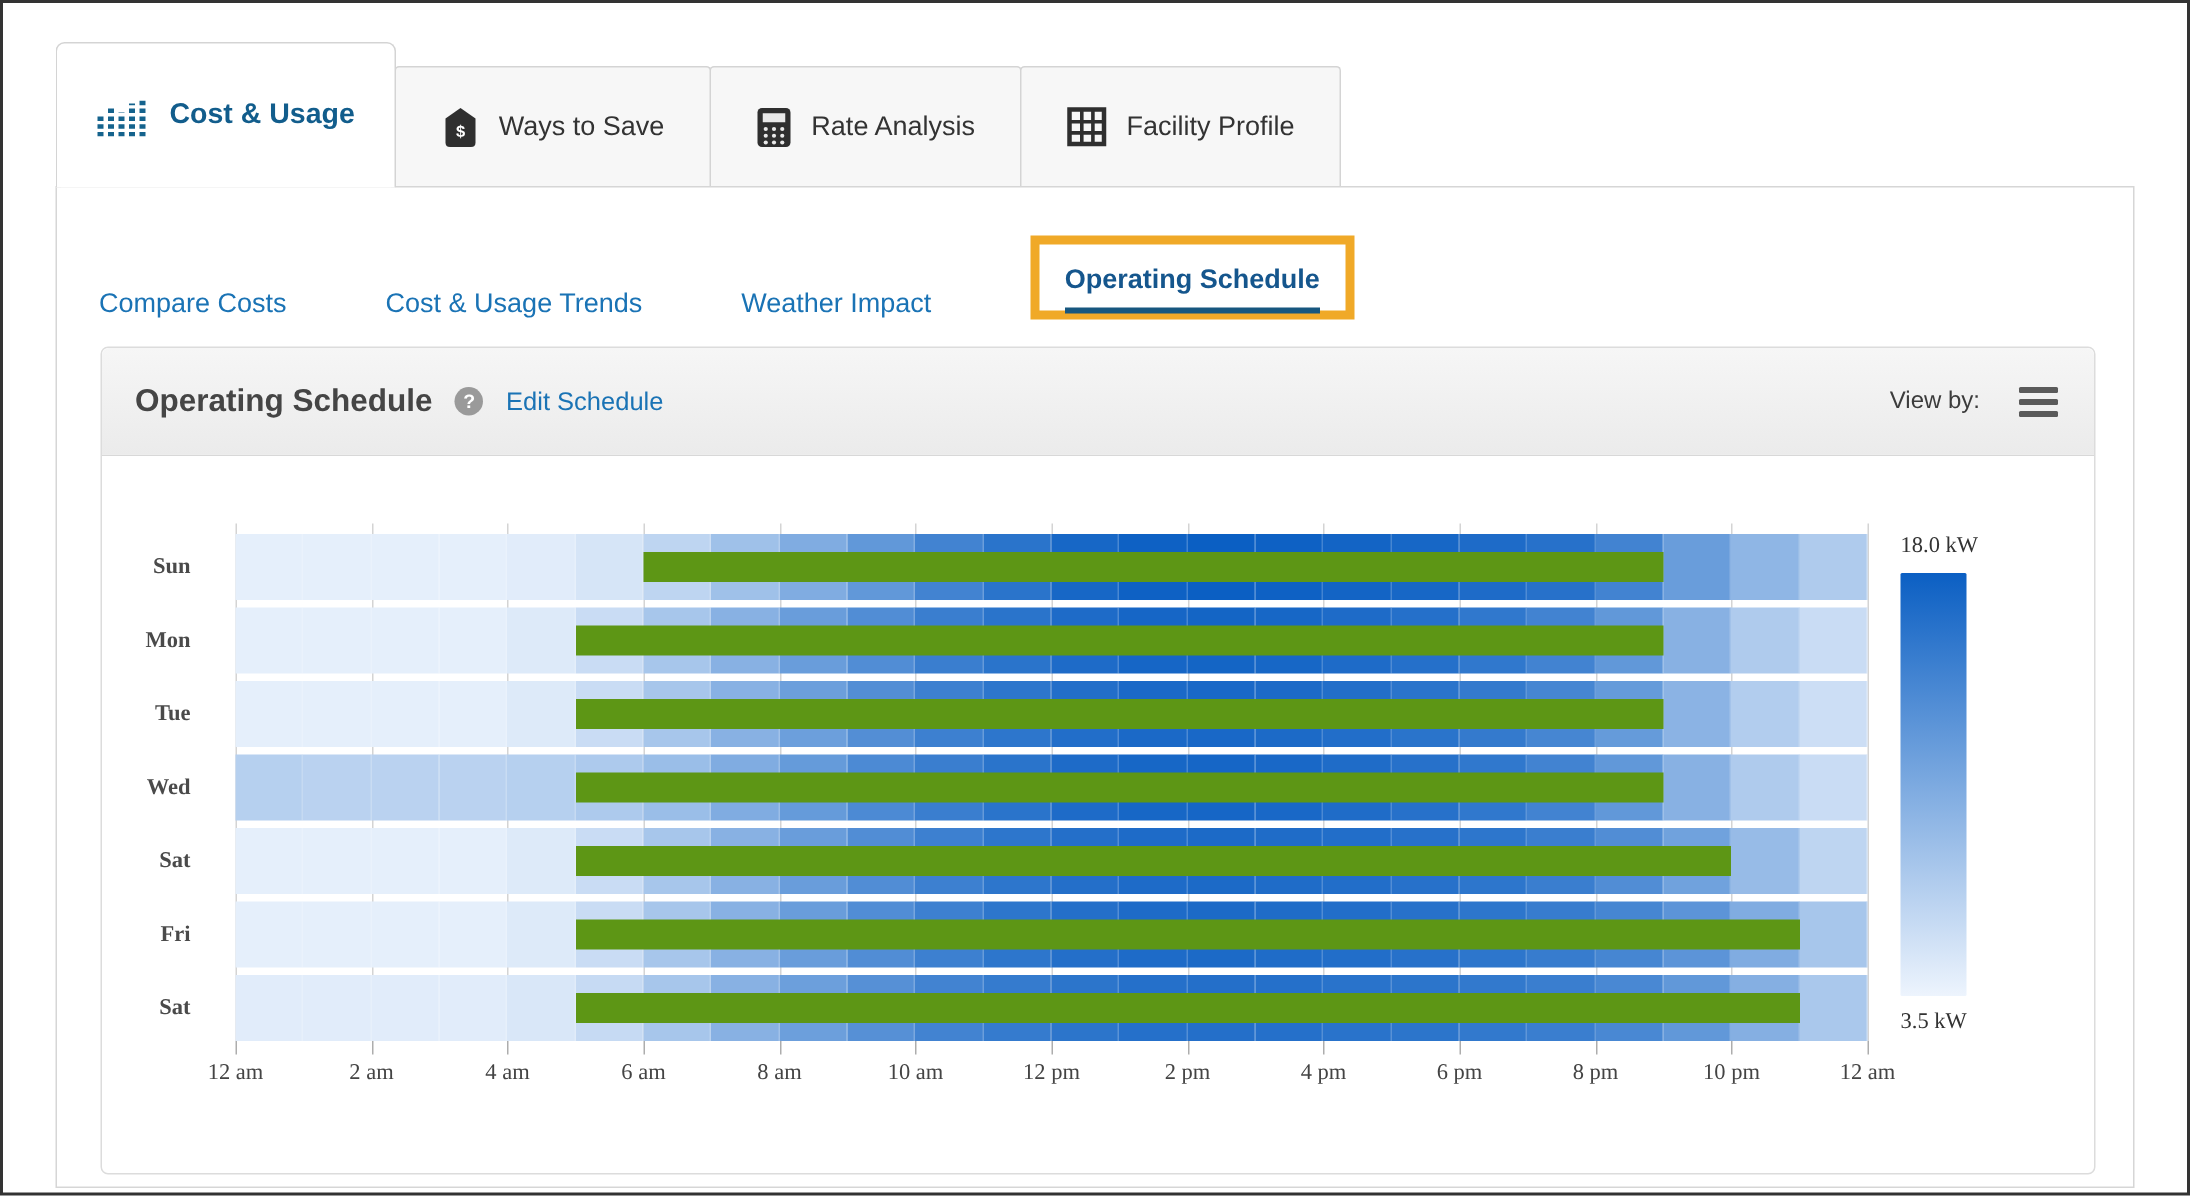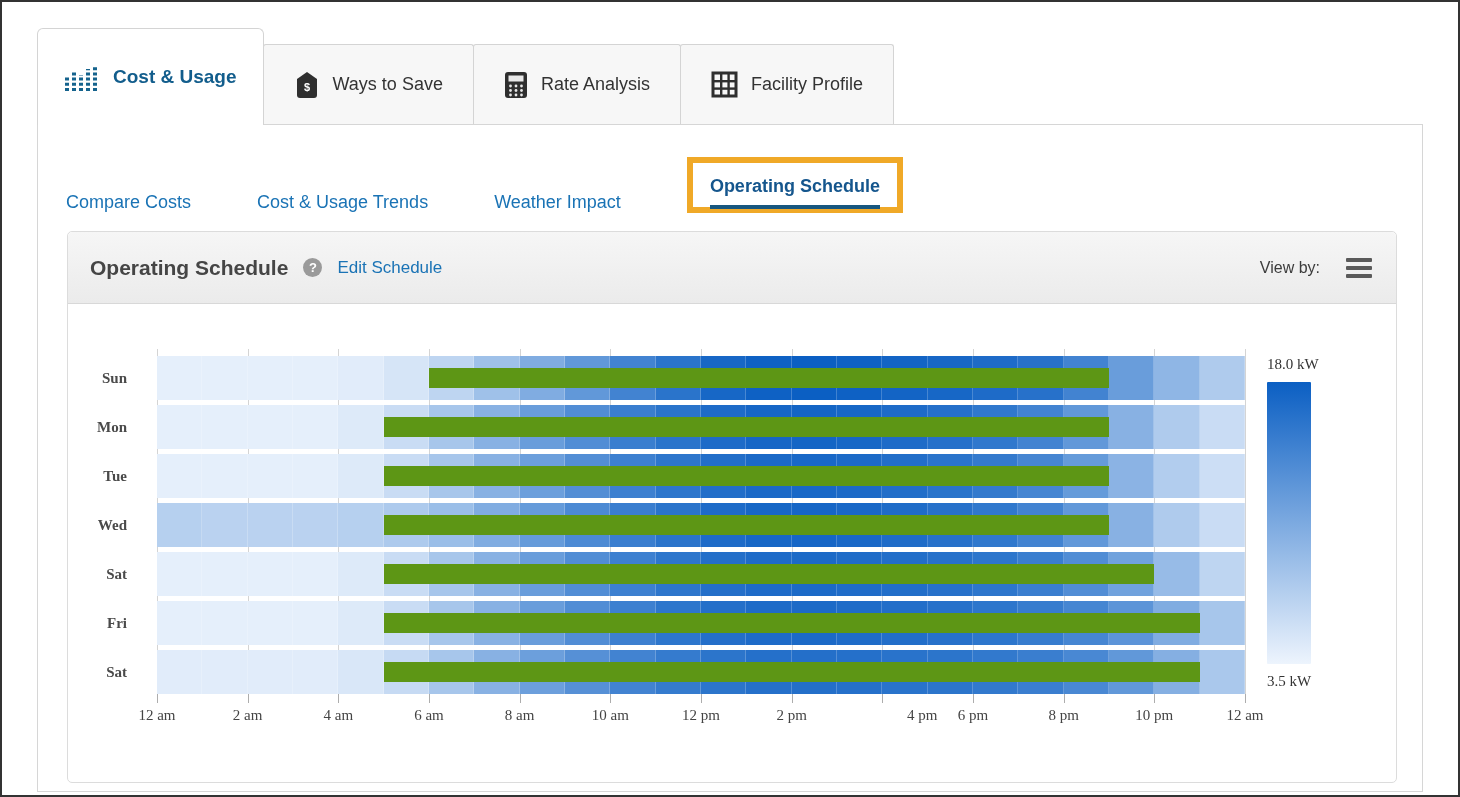--- a/index.html
+++ b/index.html
@@ -477,21 +477,21 @@
                 <div class="xlabel" style="left: 25%;">6 am</div>
                 <div class="xtick" style="left: 33.3333%;"></div>
                 <div class="xlabel" style="left: 33.3333%;">8 am</div>
                 <div class="xtick" style="left: 41.6667%;"></div>
                 <div class="xlabel" style="left: 41.6667%;">10 am</div>
                 <div class="xtick" style="left: 50%;"></div>
                 <div class="xlabel" style="left: 50%;">12 pm</div>
                 <div class="xtick" style="left: 58.3333%;"></div>
                 <div class="xlabel" style="left: 58.3333%;">2 pm</div>
                 <div class="xtick" style="left: 66.6667%;"></div>
-                <div class="xlabel" style="left: 66.6667%; margin-left: 40px;">4 pm</div>
+                <div class="xlabel" style="left: 66.6667%;">4 pm</div>
                 <div class="xtick" style="left: 75%;"></div>
                 <div class="xlabel" style="left: 75%;">6 pm</div>
                 <div class="xtick" style="left: 83.3333%;"></div>
                 <div class="xlabel" style="left: 83.3333%;">8 pm</div>
                 <div class="xtick" style="left: 91.6667%;"></div>
                 <div class="xlabel" style="left: 91.6667%;">10 pm</div>
                 <div class="xtick" style="left: 100%;"></div>
                 <div class="xlabel" style="left: 100%;">12 am</div>
               </div>
           </div>

